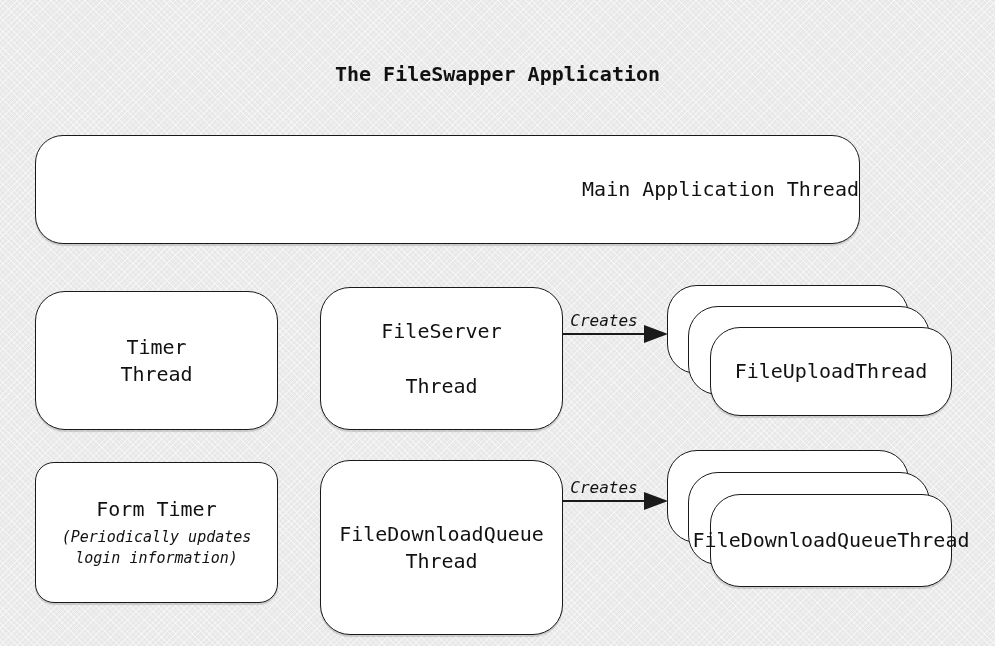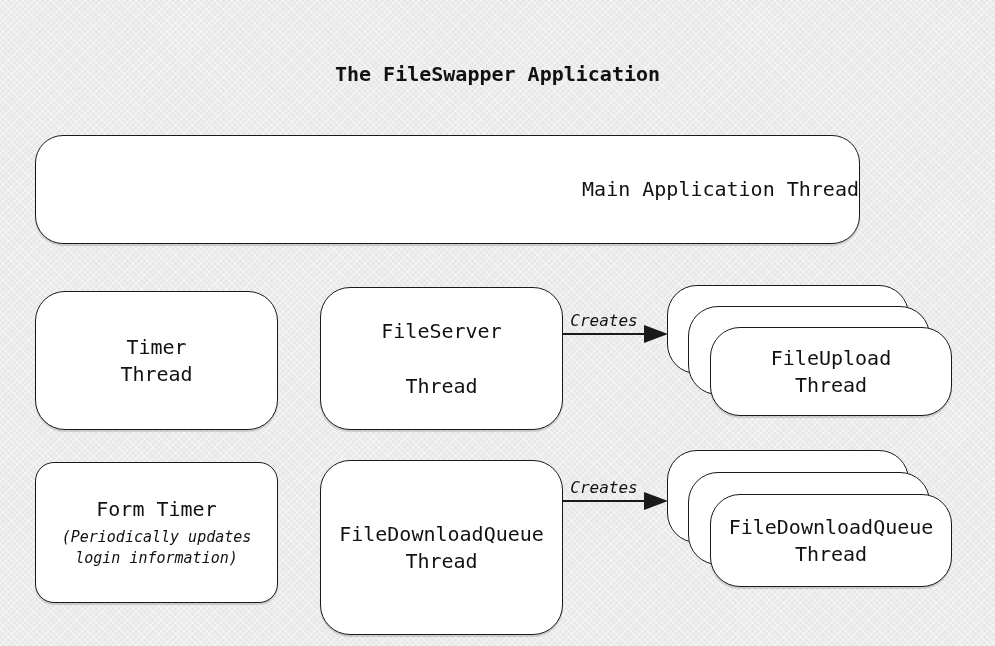--- a/index.html
+++ b/index.html
@@ -49,21 +49,21 @@
     border-left:24px solid var(--node-border,#1a1a1a);
   }
 
   .stack{position:absolute;width:288px;height:140px;}
   .stack-upload{left:667px;top:285px;}
   .stack-download{left:667px;top:450px;}
   .card{
     position:absolute;width:242px;background:var(--node-fill,#fff);
     border:1.5px solid var(--node-border,#1a1a1a);border-radius:30px;
     box-sizing:border-box;
-    display:flex;flex-direction:column;align-items:center;justify-content:center;
+    display:flex;flex-direction:row;align-items:center;justify-content:center;
     font-size:20px;line-height:27px;text-align:center;
   }
   .stack-upload .card{height:89px;}
   .stack-download .card{height:93px;}
   .card.back{left:0;top:0;}
   .card.mid{left:21px;top:21px;}
   .card.front{left:43px;top:42px;box-shadow:0 2px 1px rgba(0,0,0,.15);}
   .stack-download .card.mid{top:22px;}
   .stack-download .card.front{top:44px;}
 </style>

